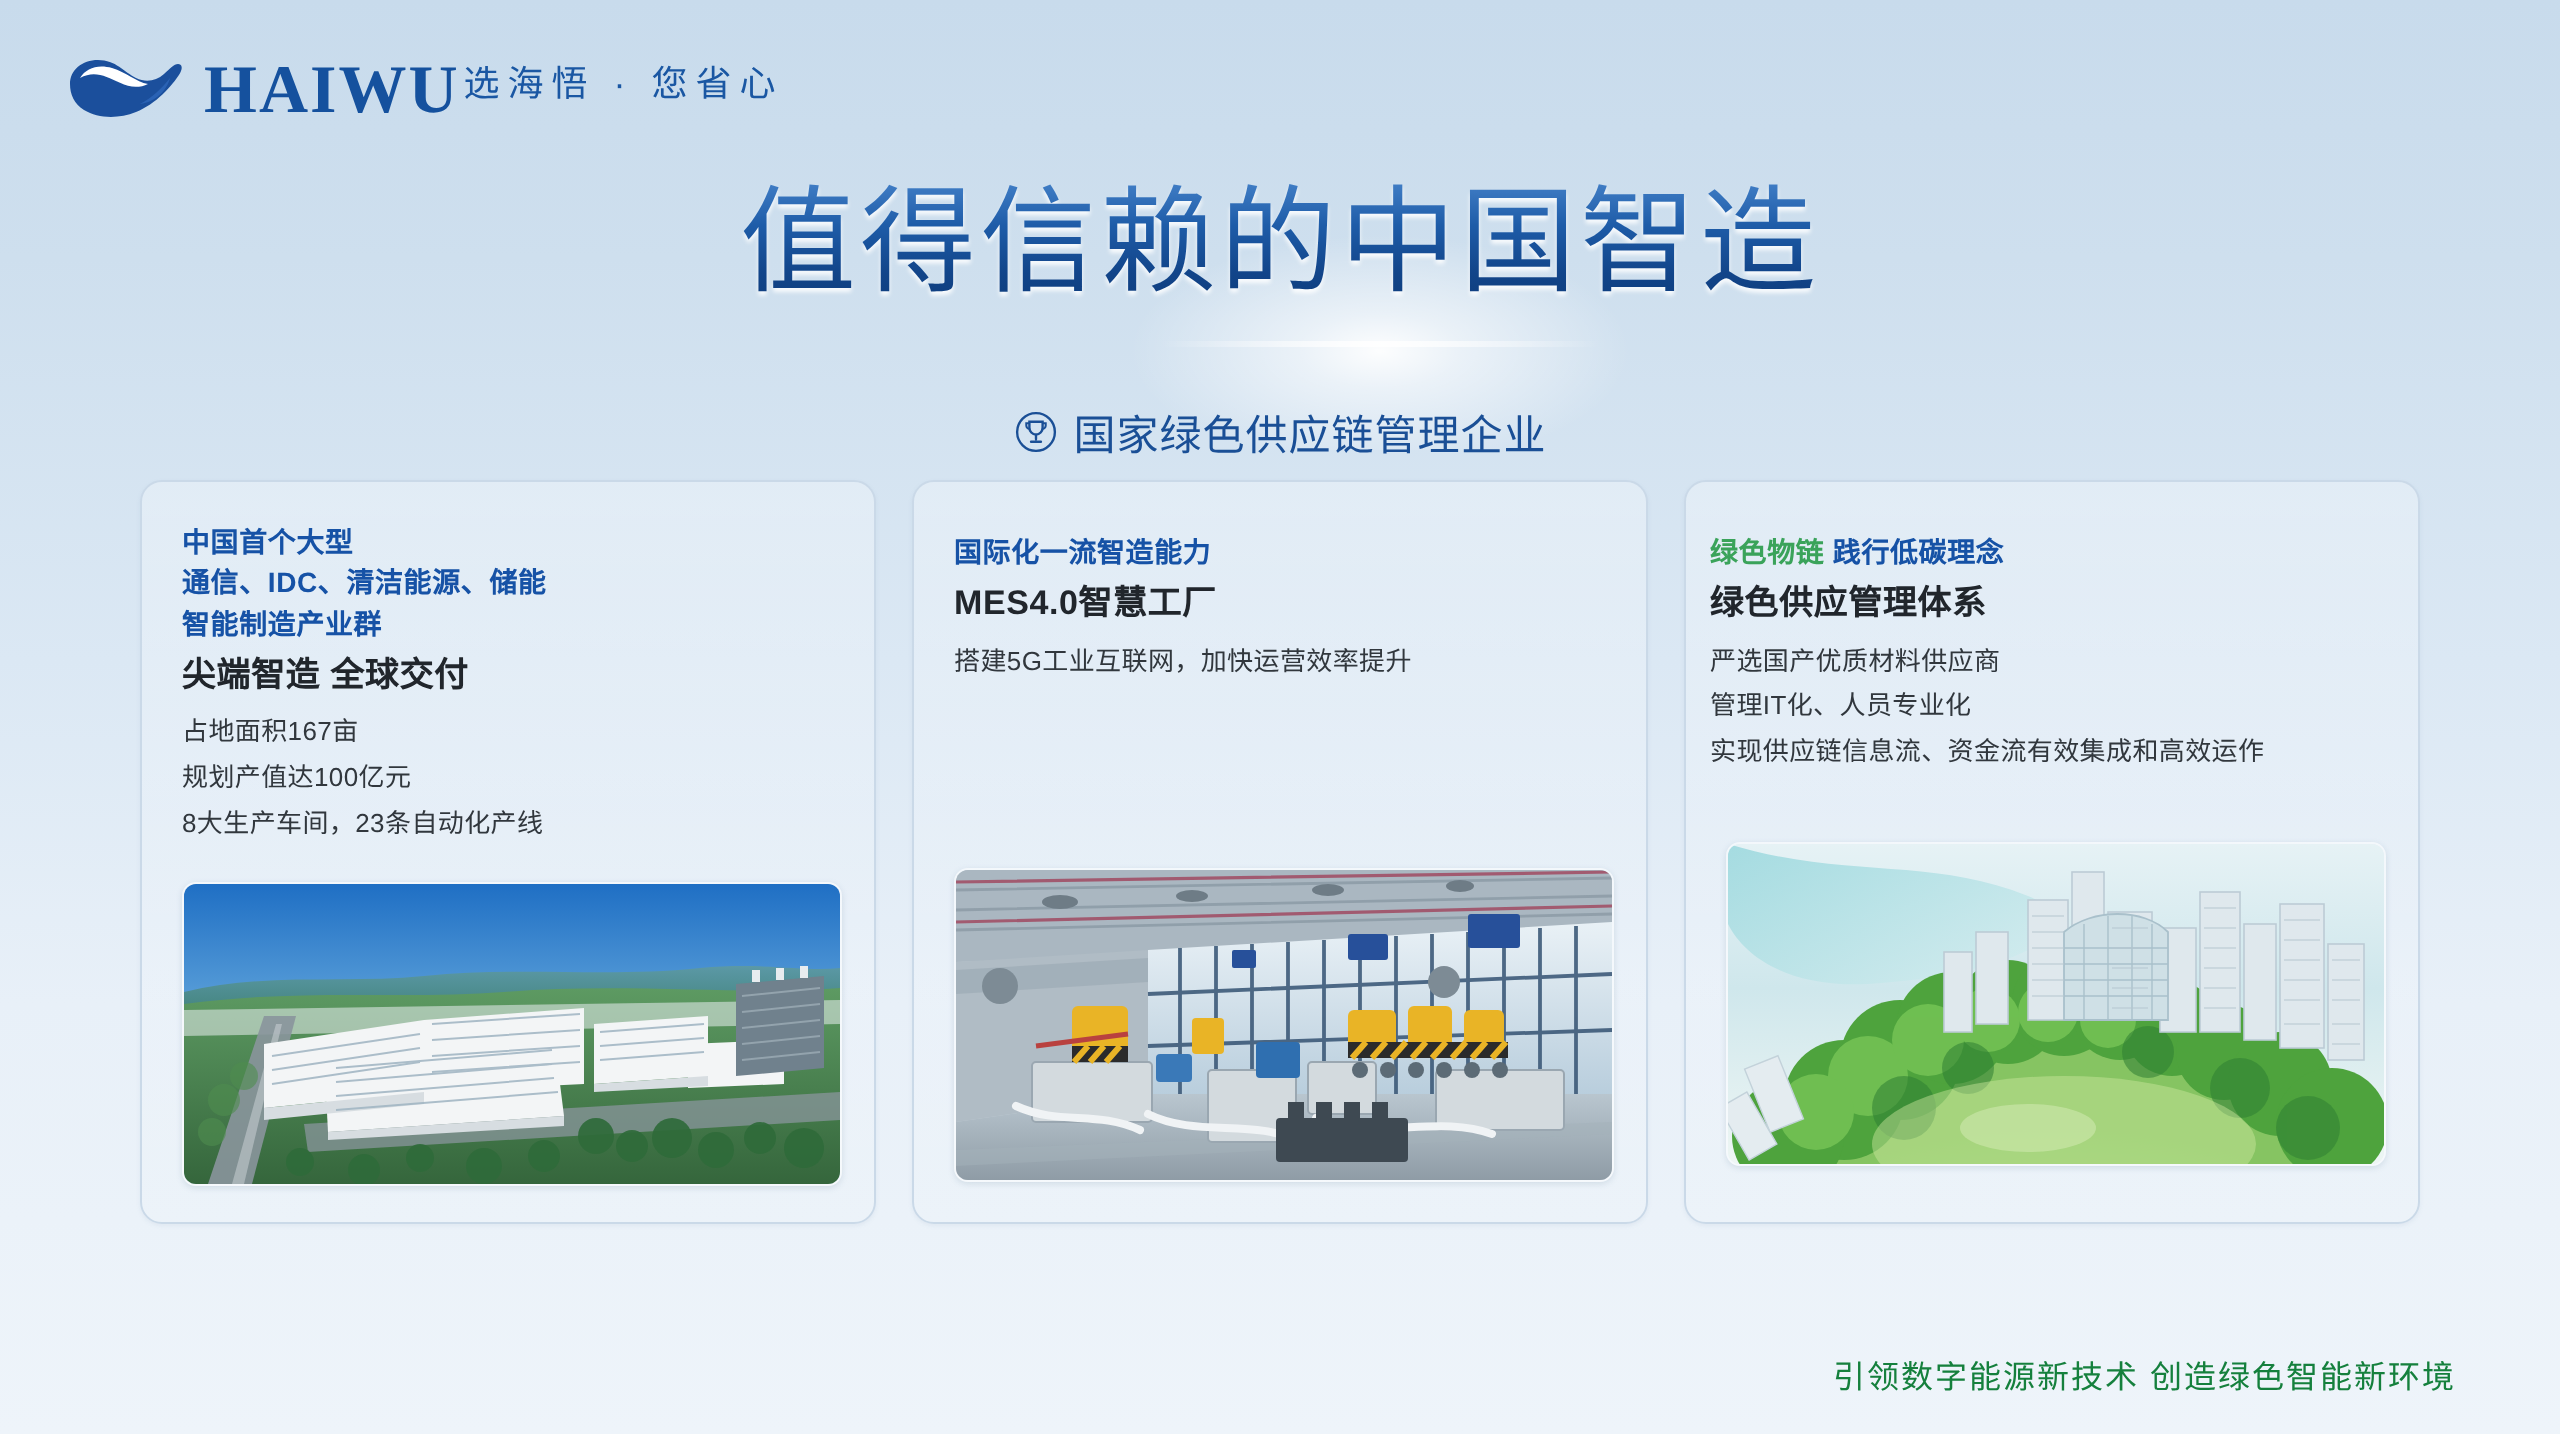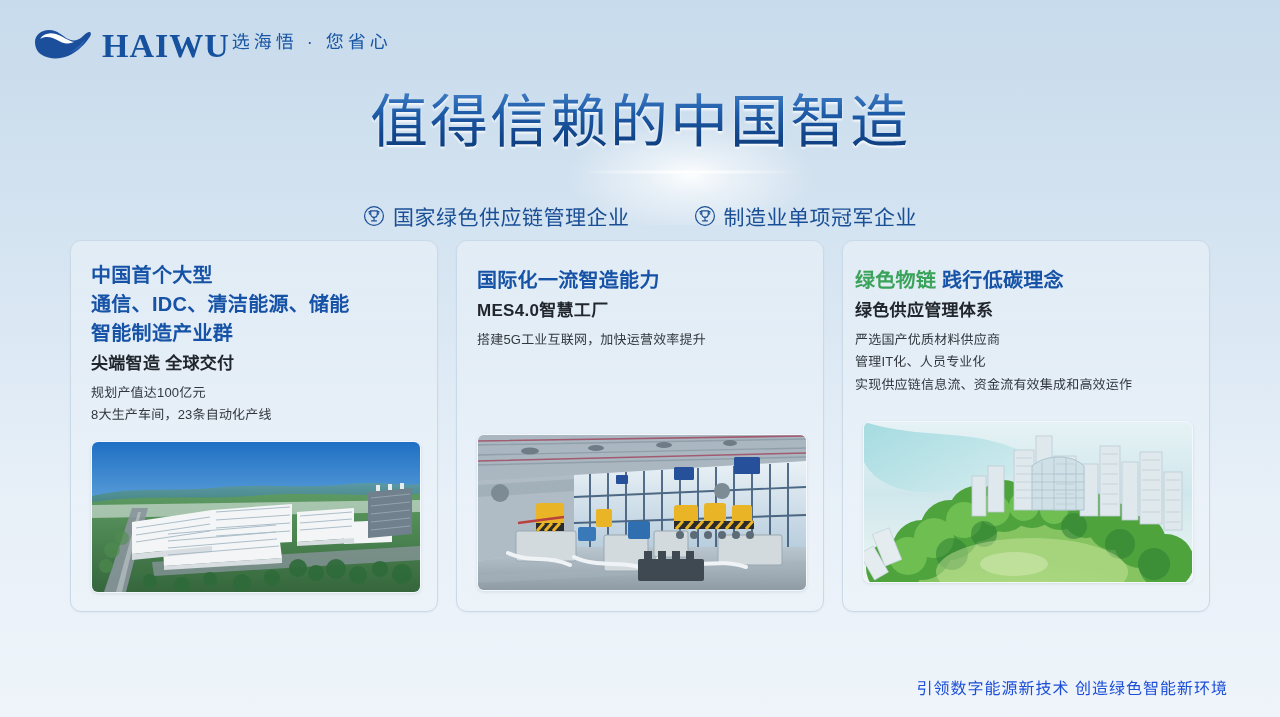--- a/index.html
+++ b/index.html
@@ -62,21 +62,21 @@
     display:flex;gap:18px;z-index:4;
   }
   .card{
     width:368px;height:372px;box-sizing:border-box;
     border:1px solid #cad9e8;border-radius:11px;
     background:linear-gradient(180deg,rgba(255,255,255,.30) 0%,rgba(255,255,255,.14) 55%,rgba(255,255,255,.05) 100%);
     padding:22px 20px 0 20px;
     box-shadow:0 1px 2px rgba(120,150,180,.10);
     position:relative;
   }
-  .c-title{font-size:20px;font-weight:700;line-height:1.45;color:#1652a6;letter-spacing:.3px;}
+  .c-title{font-size:14px;font-weight:700;line-height:1.45;color:#1652a6;letter-spacing:.3px;}
   .c-title .green{color:#3aa35a;}
   .c-sub{font-size:17px;font-weight:700;color:#21262c;margin-top:3px;line-height:1.5;letter-spacing:.3px;}
   .c-li{font-size:13px;color:#31373d;line-height:1.74;letter-spacing:.2px;}
   .c-lines{margin-top:5px;}
   .thumb{
     position:absolute;left:20px;bottom:20px;width:328px;height:148px;
     border-radius:7px;overflow:hidden;border:1px solid rgba(255,255,255,.5);
     box-shadow:0 1px 3px rgba(90,120,150,.18);
   }
   .thumb svg{display:block;width:100%;height:100%;}
@@ -85,21 +85,21 @@
   .card.c1{padding-top:20px;}
   .card.c2{padding-top:25px;}
   .card.c3{padding-top:25px;padding-left:12px;}
   .card.c1 .thumb{bottom:18px;height:150px;}
   .card.c2 .thumb{bottom:20px;height:155px;}
   .card.c3 .thumb{bottom:28px;height:160px;}
 
   
   .footer{
     position:absolute;right:52px;bottom:18px;z-index:5;
-    font-size:16px;color:#1d4ed8;letter-spacing:1px;
+    font-size:16px;color:#15803d;letter-spacing:1px;
   }
 </style>
 </head>
 <body>
 
 <div class="stage">
 
   <div class="title-glow"></div>
 
   <div class="logo">
@@ -123,43 +123,33 @@
       <span class="trophy">
         <svg viewBox="0 0 24 24" xmlns="http://www.w3.org/2000/svg">
           <circle cx="12" cy="12" r="10.3" fill="none" stroke="#1a4f96" stroke-width="1.3"></circle>
           <path d="M8.4 6.4h7.2v3.1c0 2.2-1.6 3.9-3.6 3.9s-3.6-1.7-3.6-3.9V6.4z" fill="none" stroke="#1a4f96" stroke-width="1.3"></path>
           <path d="M8.4 7.2H6.7v1.2c0 1.1.8 1.9 1.7 1.9M15.6 7.2h1.7v1.2c0 1.1-.8 1.9-1.7 1.9" fill="none" stroke="#1a4f96" stroke-width="1.1"></path>
           <path d="M12 13.4v2.6M9.3 17.3h5.4" stroke="#1a4f96" stroke-width="1.3" stroke-linecap="round"></path>
         </svg>
       </span>
       <span class="badge-label">国家绿色供应链管理企业</span>
     </div>
-    <div class="badge">
-      <span class="trophy">
-        <svg viewBox="0 0 24 24" xmlns="http://www.w3.org/2000/svg">
-          <circle cx="12" cy="12" r="10.3" fill="none" stroke="#1a4f96" stroke-width="1.3"></circle>
-          <path d="M8.4 6.4h7.2v3.1c0 2.2-1.6 3.9-3.6 3.9s-3.6-1.7-3.6-3.9V6.4z" fill="none" stroke="#1a4f96" stroke-width="1.3"></path>
-          <path d="M8.4 7.2H6.7v1.2c0 1.1.8 1.9 1.7 1.9M15.6 7.2h1.7v1.2c0 1.1-.8 1.9-1.7 1.9" fill="none" stroke="#1a4f96" stroke-width="1.1"></path>
-          <path d="M12 13.4v2.6M9.3 17.3h5.4" stroke="#1a4f96" stroke-width="1.3" stroke-linecap="round"></path>
-        </svg>
-      </span>
-      <span class="badge-label">制造业单项冠军企业</span>
-    </div>
   </div>
 
   <div class="cards">
 
     <div class="card c1">
       <div class="c-title">
         <div>中国首个大型</div>
         <div>通信、IDC、清洁能源、储能</div>
         <div>智能制造产业群</div>
       </div>
       <div class="c-sub">尖端智造  全球交付</div>
       <div class="c-lines">
+        <div class="c-li">占地面积167亩</div>
         <div class="c-li">规划产值达100亿元</div>
         <div class="c-li">8大生产车间，23条自动化产线</div>
       </div>
       <div class="thumb">
         <svg viewBox="0 0 328 150" preserveAspectRatio="none" xmlns="http://www.w3.org/2000/svg">
           <defs>
             <linearGradient id="sky1" x1="0" y1="0" x2="0" y2="1">
               <stop offset="0" stop-color="#1f6fc4"></stop>
                 <stop offset="55%" stop-color="#6fb0e0"></stop>
               <stop offset="100%" stop-color="#cfe6f2"></stop>

